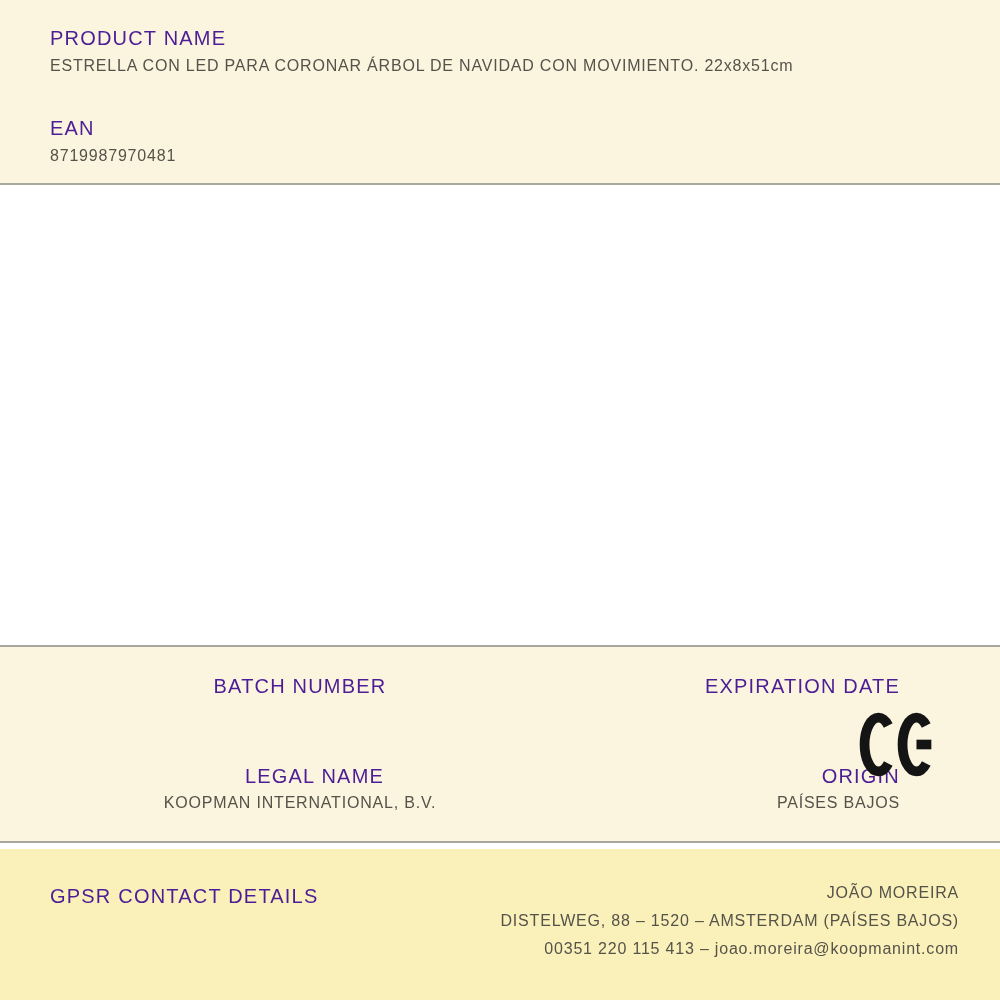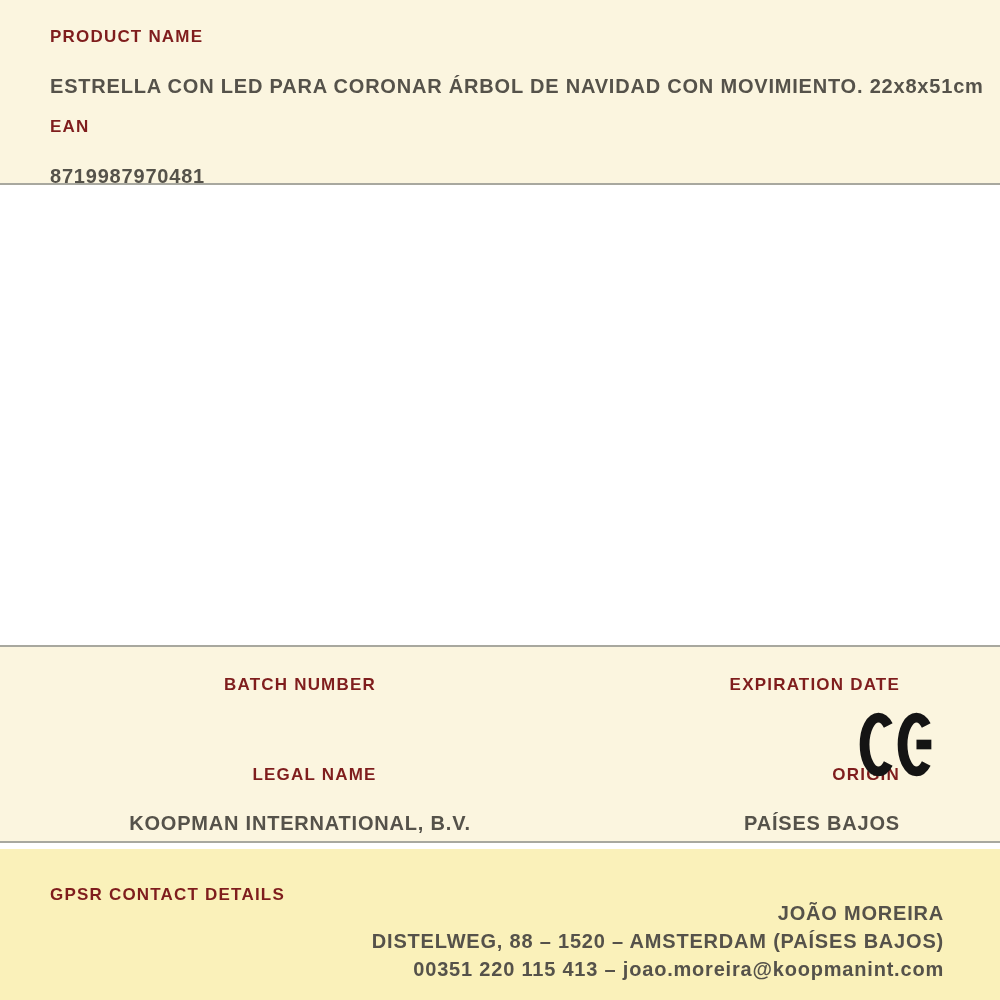--- a/index.html
+++ b/index.html
@@ -28,55 +28,54 @@
     border-top: 2px solid #a8a89f;
     border-bottom: 2px solid #a8a89f;
   }
   .section-contact {
     left: 0; top: 849px; width: 1000px; height: 151px;
     background: #faf1ba;
   }
 
   
   .label {
-    font-size: 17px;
-    font-weight: 700;
-    color: #7f1d1d;
+    font-size: 20px;
+    font-weight: 400;
+    color: #4c1d95;
     letter-spacing: 1.2px;
     line-height: 1;
     white-space: nowrap;
   }
   .value {
-    font-size: 20px;
-    font-weight: 700;
+    font-size: 16px;
+    font-weight: 400;
     color: #55524a;
     letter-spacing: 0.8px;
     line-height: 1;
     white-space: nowrap;
-    margin-top: 18px;
   }
 
   
   .pn-label  { left: 50px; top: 28px; }
   .pn-value  { left: 50px; top: 58px; }
   .ean-label { left: 50px; top: 118px; }
   .ean-value { left: 50px; top: 148px; text-align: center; }
 
   
   .col-left  { left: 0;    width: 600px; text-align: center; }
   .col-right { left: 500px; width: 400px; text-align: right; }
   .row-batch { top: 676px; }
   .row-legal-label { top: 766px; padding-left: 29px; }
   .row-legal-value { top: 795px; }
 
   .ce-mark { left: 859px; top: 712px; width: 78px; height: 65px; }
 
   
   .gpsr-label { left: 50px; top: 886px; }
-  .contact-line { right: 56px; text-align: center; }
+  .contact-line { right: 41px; text-align: center; }
   .cl-0 { top: 885px; }
   .cl-1 { top: 913px; }
   .cl-2 { top: 941px; }
 </style>
 </head>
 <body>
 
 <div class="abs section-top"></div>
 <div class="abs label pn-label">PRODUCT NAME</div>
 <div class="abs value pn-value">ESTRELLA CON LED PARA CORONAR ÁRBOL DE NAVIDAD CON MOVIMIENTO. 22x8x51cm</div>

